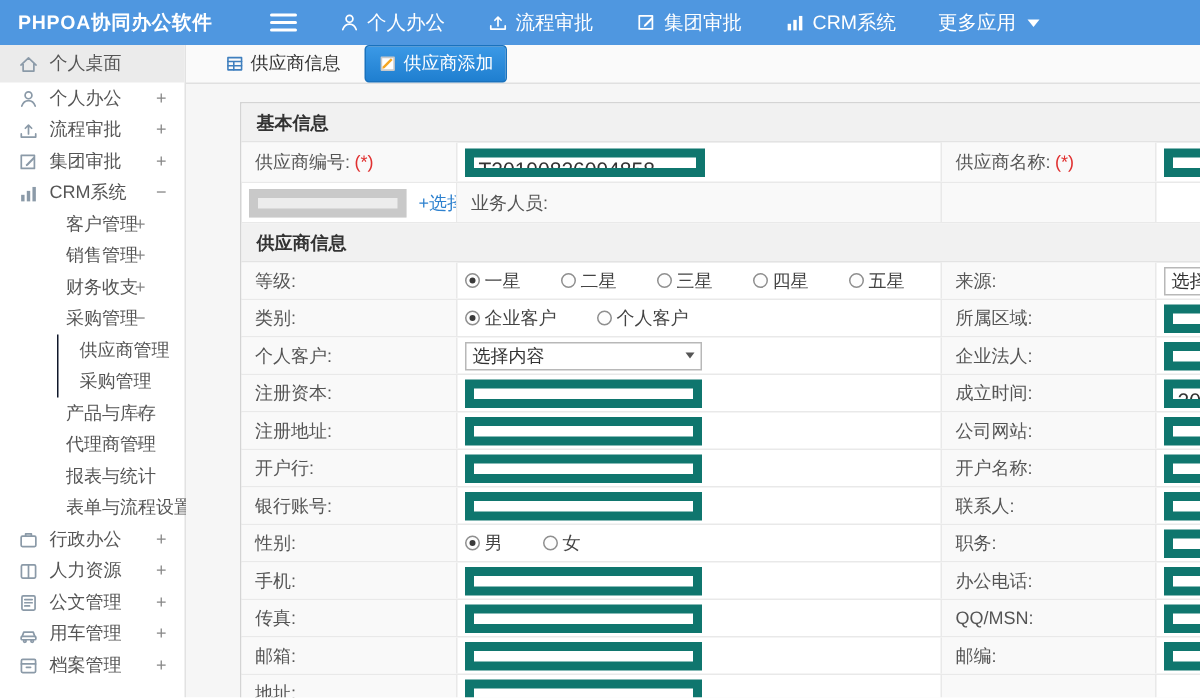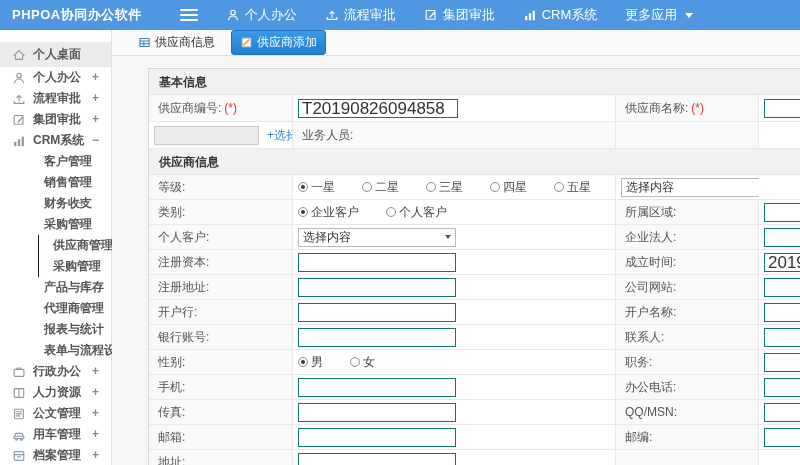--- a/index.html
+++ b/index.html
@@ -12,21 +12,21 @@
   .burger { width:18px; height:12px; margin:0 14px 0 26px; display:flex; flex-direction:column; justify-content:space-between; cursor:pointer; }
   .burger i { display:block; height:2px; background:#fff; border-radius:1px; }
   .topnav { display:flex; align-items:center; height:100%; }
   .tn-item { display:flex; align-items:center; gap:5px; padding:0 14px; height:100%; cursor:pointer; white-space:nowrap; font-size:13px; }
   .icon { display:inline-flex; align-items:center; justify-content:center; }
   .icon svg { display:block; }
   .caret { width:0; height:0; border-left:4px solid transparent; border-right:4px solid transparent; border-top:5px solid #fff; margin-left:3px; }
 
   
   .shell { display:flex; height:435px; }
-  .sidebar { width:112px; background:#fff; border-right:1px solid #e2e2e2; padding-top:12px; flex:none;font-weight:bold; }
+  .sidebar { width:124px; background:#fff; border-right:1px solid #e2e2e2; padding-top:0; flex:none; }
   .sb-item { position:relative; height:21px; line-height:21px; display:flex; align-items:center; cursor:pointer; color:#555; white-space:nowrap; }
   .sb-item.active { background:var(--sb-active,#ebebeb); height:25px; line-height:25px; }
   .sb-item .icon { width:14px; margin:0 7px 0 12px; flex:none; }
   .sb-item.lvl1 { padding-left:44px; }
   .sb-item.lvl2 { padding-left:50px; margin-left:38px; border-left:1px solid #0f172a; }
   .sb-item.lvl2 { padding-left:14px; }
   .expand { position:absolute; right:12px; color:#888; font-size:12px; }
   .sb-item.lvl1 .expand { right:26px; }
   .sb-item .expand.tight { position:static; margin-left:1px; }
 
@@ -41,21 +41,21 @@
   .panel { position:absolute; left:36px; top:12px; width:945px; background:#fff; border:1px solid #d4d4d4; }
   .sec-title { background:var(--sec-bg,#f1f1f1); height:26px; line-height:26px; padding:0 10px; font-weight:bold; color:#333; border-bottom:1px solid #e3e3e3; }
   .frow { display:grid; grid-template-columns:144px 323px 143px 335px; border-bottom:1px solid #e9e9e9; }
   .sec-0 .frow { height:27px; }
   .sec-1 .frow { height:25px; }
   .fcell { display:flex; align-items:center; overflow:hidden; }
   .lbl { background:var(--lbl-bg,#f9f9f9); padding-left:9px; border-right:1px solid #e9e9e9; color:#555; }
   .fld { padding-left:5px; border-right:1px solid #e9e9e9; gap:8px; }
   .fld:last-child { border-right:none; }
   .req { color:var(--req,#e03131); margin-left:3px; }
-  .tbox { height:19px; border:1px solid #0f766e; background:#fff; font-size:17px; color:#333; line-height:17px; padding:0 3px; overflow:hidden; white-space:nowrap; flex:none; }
+  .tbox { height:19px; border:6px solid #0f766e; background:#fff; font-size:14px; color:#333; line-height:17px; padding:0 3px; overflow:hidden; white-space:nowrap; flex:none; }
   .tbox.dis { background:#ececec; border-color:#c9c9c9; }
   .sbox { height:19px; border:1px solid #b8b8b8; background:#fff; display:flex; align-items:center; justify-content:space-between; padding:0 4px; color:#333; flex:none; }
   .scaret { width:0; height:0; border-left:3.5px solid transparent; border-right:3.5px solid transparent; border-top:4.5px solid #555; }
   .rgroup { display:flex; align-items:center; gap:27px; }
   .ropt { display:flex; align-items:center; gap:3px; cursor:pointer; color:#444; }
   .radio { width:10px; height:10px; border:1px solid #8f8f8f; border-radius:50%; background:#fdfdfd; position:relative; flex:none; }
   .radio.checked::after { content:""; position:absolute; left:2px; top:2px; width:4px; height:4px; border-radius:50%; background:#3a3a3a; }
   .flink { color:var(--link,#2f82cf); cursor:pointer; white-space:nowrap; }
 </style>
 </head>
@@ -328,20 +328,23 @@
                   <span class="ropt">
                     <span class="radio"></span>
                     <span class="rlab">四星</span>
                   </span>
                   <span class="ropt">
                     <span class="radio"></span>
                     <span class="rlab">五星</span>
                   </span>
                 </span>
               </div>
+              <div class="fcell lbl">
+                <span>来源:</span>
+              </div>
               <div class="fcell fld">
                 <div class="sbox" style="width: 160px;">
                   <span>选择内容</span>
                 </div>
               </div>
             </div>
             <div class="frow">
               <div class="fcell lbl">
                 <span>类别:</span>
               </div>

